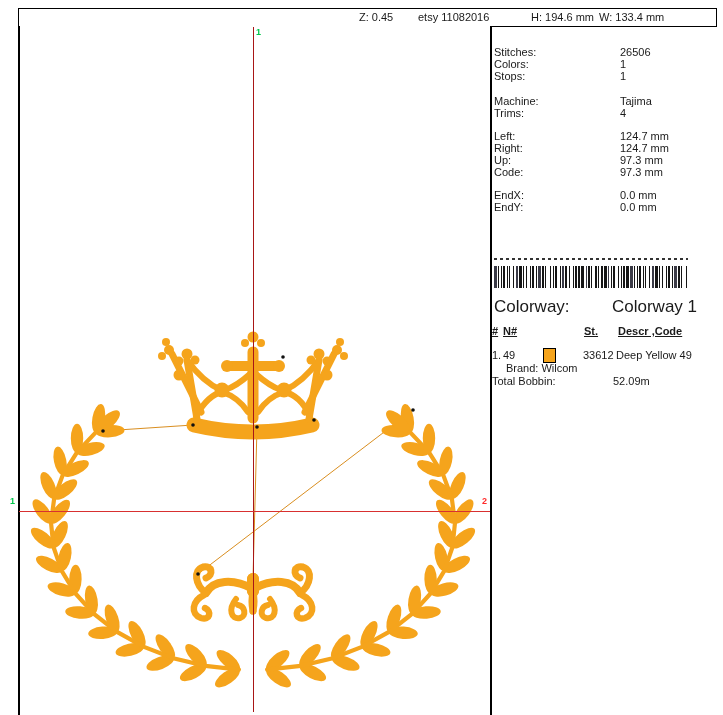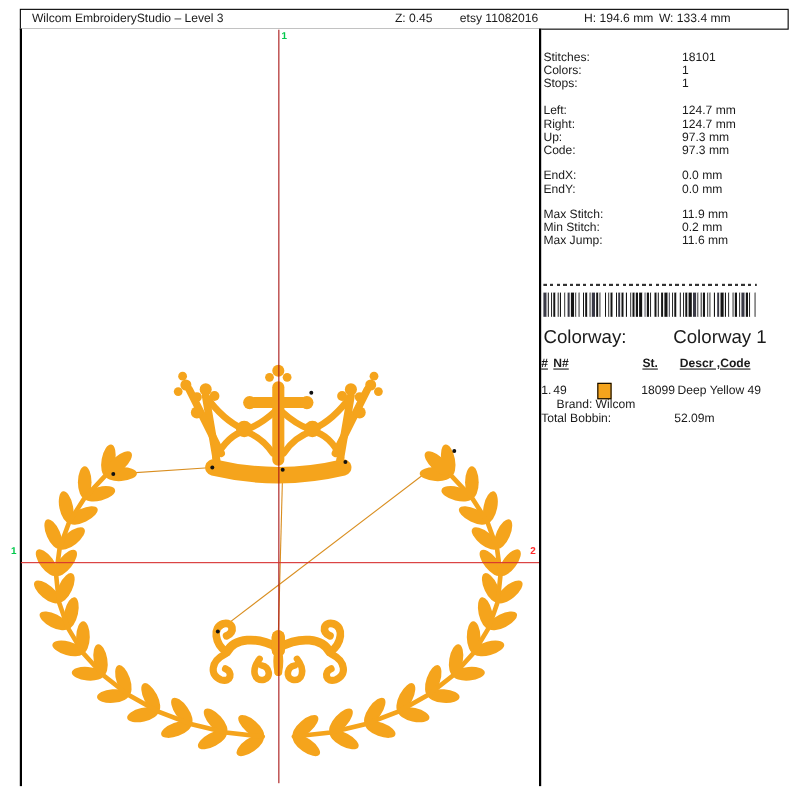--- a/index.html
+++ b/index.html
@@ -38,21 +38,20 @@
   .brand{position:absolute;left:14px;top:37px;}
   .total{position:absolute;left:0;top:50px;width:224px;}
   .totval{position:absolute;left:121px;top:0;}
 </style>
 </head>
 <body>
 
 <div class="page">
 
   <div class="titlebar">
-    <span style="left:10px">Wilcom EmbroideryStudio – Level 3</span>
     <span style="left:340px">Z: 0.45</span>
     <span style="left:399px">etsy 11082016</span>
     <span style="left:512px">H: 194.6 mm</span>
     <span style="left:580px">W: 133.4 mm</span>
   </div>
 
   <div class="canvas"></div>
 
   <svg id="design-svg" width="472" height="689" viewBox="18 26 472 689">
     <g id="jump-lines">
@@ -194,59 +193,58 @@
   </svg>
 
   <div class="vline"></div>
   <div class="hline"></div>
   <span class="mark green" style="left:256px;top:28px">1</span>
   <span class="mark green" style="left:10px;top:497px">1</span>
   <span class="mark red" style="left:482px;top:497px">2</span>
 
   <div class="panel">
     <div class="sgroup g1">
-      <div class="srow"><span>Stitches:</span><span class="sval">18101</span></div>
+      <div class="srow"><span>Stitches:</span><span class="sval">26506</span></div>
       <div class="srow"><span>Colors:</span><span class="sval">1</span></div>
       <div class="srow"><span>Stops:</span><span class="sval">1</span></div>
+    </div>
+    <div class="sgroup g2">
+      <div class="srow"><span>Machine:</span><span class="sval">Tajima</span></div>
+      <div class="srow"><span>Trims:</span><span class="sval">4</span></div>
     </div>
     <div class="sgroup g3">
       <div class="srow"><span>Left:</span><span class="sval">124.7 mm</span></div>
       <div class="srow"><span>Right:</span><span class="sval">124.7 mm</span></div>
       <div class="srow"><span>Up:</span><span class="sval">97.3 mm</span></div>
       <div class="srow"><span>Code:</span><span class="sval">97.3 mm</span></div>
     </div>
     <div class="sgroup g4">
       <div class="srow"><span>EndX:</span><span class="sval">0.0 mm</span></div>
       <div class="srow"><span>EndY:</span><span class="sval">0.0 mm</span></div>
-    </div>
-    <div class="sgroup">
-      <div class="srow"><span>Max Stitch:</span><span class="sval">11.9 mm</span></div>
-      <div class="srow"><span>Min Stitch:</span><span class="sval">0.2 mm</span></div>
-      <div class="srow"><span>Max Jump:</span><span class="sval">11.6 mm</span></div>
     </div>
   </div>
 
   <div class="dashstrip"></div>
   <div class="barcode" id="barcode"><i style="width: 3px; background: rgb(58, 58, 70);"></i><i style="width: 1px; background: rgb(255, 255, 255);"></i><i style="width: 1px; background: rgb(21, 21, 21);"></i><i style="width: 2px; background: rgb(255, 255, 255);"></i><i style="width: 1px; background: rgb(21, 21, 21);"></i><i style="width: 1px; background: rgb(255, 255, 255);"></i><i style="width: 2px; background: rgb(21, 21, 21);"></i><i style="width: 2px; background: rgb(255, 255, 255);"></i><i style="width: 1px; background: rgb(21, 21, 21);"></i><i style="width: 1px; background: rgb(255, 255, 255);"></i><i style="width: 1px; background: rgb(21, 21, 21);"></i><i style="width: 3px; background: rgb(255, 255, 255);"></i><i style="width: 1px; background: rgb(21, 21, 21);"></i><i style="width: 2px; background: rgb(255, 255, 255);"></i><i style="width: 2px; background: rgb(58, 58, 70);"></i><i style="width: 1px; background: rgb(255, 255, 255);"></i><i style="width: 3px; background: rgb(21, 21, 21);"></i><i style="width: 1px; background: rgb(255, 255, 255);"></i><i style="width: 1px; background: rgb(21, 21, 21);"></i><i style="width: 2px; background: rgb(255, 255, 255);"></i><i style="width: 1px; background: rgb(21, 21, 21);"></i><i style="width: 3px; background: rgb(255, 255, 255);"></i><i style="width: 1px; background: rgb(21, 21, 21);"></i><i style="width: 1px; background: rgb(255, 255, 255);"></i><i style="width: 2px; background: rgb(21, 21, 21);"></i><i style="width: 2px; background: rgb(255, 255, 255);"></i><i style="width: 1px; background: rgb(21, 21, 21);"></i><i style="width: 1px; background: rgb(255, 255, 255);"></i><i style="width: 3px; background: rgb(58, 58, 70);"></i><i style="width: 1px; background: rgb(255, 255, 255);"></i><i style="width: 2px; background: rgb(21, 21, 21);"></i><i style="width: 1px; background: rgb(255, 255, 255);"></i><i style="width: 1px; background: rgb(21, 21, 21);"></i><i style="width: 4px; background: rgb(255, 255, 255);"></i><i style="width: 1px; background: rgb(21, 21, 21);"></i><i style="width: 2px; background: rgb(255, 255, 255);"></i><i style="width: 1px; background: rgb(21, 21, 21);"></i><i style="width: 1px; background: rgb(255, 255, 255);"></i><i style="width: 2px; background: rgb(21, 21, 21);"></i><i style="width: 3px; background: rgb(255, 255, 255);"></i><i style="width: 1px; background: rgb(21, 21, 21);"></i><i style="width: 1px; background: rgb(255, 255, 255);"></i><i style="width: 2px; background: rgb(58, 58, 70);"></i><i style="width: 1px; background: rgb(255, 255, 255);"></i><i style="width: 2px; background: rgb(21, 21, 21);"></i><i style="width: 2px; background: rgb(255, 255, 255);"></i><i style="width: 1px; background: rgb(21, 21, 21);"></i><i style="width: 3px; background: rgb(255, 255, 255);"></i><i style="width: 1px; background: rgb(21, 21, 21);"></i><i style="width: 1px; background: rgb(255, 255, 255);"></i><i style="width: 2px; background: rgb(21, 21, 21);"></i><i style="width: 1px; background: rgb(255, 255, 255);"></i><i style="width: 2px; background: rgb(21, 21, 21);"></i><i style="width: 1px; background: rgb(255, 255, 255);"></i><i style="width: 3px; background: rgb(21, 21, 21);"></i><i style="width: 2px; background: rgb(255, 255, 255);"></i><i style="width: 1px; background: rgb(58, 58, 70);"></i><i style="width: 1px; background: rgb(255, 255, 255);"></i><i style="width: 2px; background: rgb(21, 21, 21);"></i><i style="width: 1px; background: rgb(255, 255, 255);"></i><i style="width: 1px; background: rgb(21, 21, 21);"></i><i style="width: 3px; background: rgb(255, 255, 255);"></i><i style="width: 2px; background: rgb(21, 21, 21);"></i><i style="width: 1px; background: rgb(255, 255, 255);"></i><i style="width: 1px; background: rgb(21, 21, 21);"></i><i style="width: 2px; background: rgb(255, 255, 255);"></i><i style="width: 2px; background: rgb(21, 21, 21);"></i><i style="width: 1px; background: rgb(255, 255, 255);"></i><i style="width: 3px; background: rgb(21, 21, 21);"></i><i style="width: 1px; background: rgb(255, 255, 255);"></i><i style="width: 1px; background: rgb(58, 58, 70);"></i><i style="width: 2px; background: rgb(255, 255, 255);"></i><i style="width: 1px; background: rgb(21, 21, 21);"></i><i style="width: 1px; background: rgb(255, 255, 255);"></i><i style="width: 2px; background: rgb(21, 21, 21);"></i><i style="width: 3px; background: rgb(255, 255, 255);"></i><i style="width: 1px; background: rgb(21, 21, 21);"></i><i style="width: 2px; background: rgb(255, 255, 255);"></i><i style="width: 1px; background: rgb(21, 21, 21);"></i><i style="width: 1px; background: rgb(255, 255, 255);"></i><i style="width: 2px; background: rgb(21, 21, 21);"></i><i style="width: 1px; background: rgb(255, 255, 255);"></i><i style="width: 3px; background: rgb(21, 21, 21);"></i><i style="width: 1px; background: rgb(255, 255, 255);"></i><i style="width: 3px; background: rgb(58, 58, 70);"></i><i style="width: 1px; background: rgb(255, 255, 255);"></i><i style="width: 1px; background: rgb(21, 21, 21);"></i><i style="width: 2px; background: rgb(255, 255, 255);"></i><i style="width: 1px; background: rgb(21, 21, 21);"></i><i style="width: 1px; background: rgb(255, 255, 255);"></i><i style="width: 2px; background: rgb(21, 21, 21);"></i><i style="width: 2px; background: rgb(255, 255, 255);"></i><i style="width: 1px; background: rgb(21, 21, 21);"></i><i style="width: 1px; background: rgb(255, 255, 255);"></i><i style="width: 1px; background: rgb(21, 21, 21);"></i><i style="width: 3px; background: rgb(255, 255, 255);"></i><i style="width: 1px; background: rgb(21, 21, 21);"></i><i style="width: 2px; background: rgb(255, 255, 255);"></i><i style="width: 2px; background: rgb(58, 58, 70);"></i><i style="width: 1px; background: rgb(255, 255, 255);"></i><i style="width: 3px; background: rgb(21, 21, 21);"></i><i style="width: 1px; background: rgb(255, 255, 255);"></i><i style="width: 1px; background: rgb(21, 21, 21);"></i><i style="width: 2px; background: rgb(255, 255, 255);"></i><i style="width: 1px; background: rgb(21, 21, 21);"></i><i style="width: 3px; background: rgb(255, 255, 255);"></i><i style="width: 1px; background: rgb(21, 21, 21);"></i><i style="width: 1px; background: rgb(255, 255, 255);"></i><i style="width: 2px; background: rgb(21, 21, 21);"></i><i style="width: 2px; background: rgb(255, 255, 255);"></i><i style="width: 1px; background: rgb(21, 21, 21);"></i><i style="width: 1px; background: rgb(255, 255, 255);"></i><i style="width: 3px; background: rgb(58, 58, 70);"></i><i style="width: 1px; background: rgb(255, 255, 255);"></i><i style="width: 2px; background: rgb(21, 21, 21);"></i><i style="width: 1px; background: rgb(255, 255, 255);"></i><i style="width: 1px; background: rgb(21, 21, 21);"></i><i style="width: 4px; background: rgb(255, 255, 255);"></i><i style="width: 1px; background: rgb(21, 21, 21);"></i><i style="width: 1px; background: rgb(255, 255, 255);"></i></div>
 
   <div class="cwrow">
     <span>Colorway:</span>
     <span class="cwval">Colorway 1</span>
   </div>
 
   <div class="ttable">
     <span class="th" style="left:0px">#</span>
     <span class="th" style="left:11px">N#</span>
     <span class="th" style="left:92px">St.</span>
     <span class="th" style="left:126px">Descr ,Code</span>
     <div class="trow">
       <span class="tc" style="left:0px">1.</span>
       <span class="tc" style="left:11px">49</span>
       <span class="swatch"></span>
-      <span class="tc" style="left:91px">18099</span>
+      <span class="tc" style="left:91px">33612</span>
       <span class="tc" style="left:124px">Deep Yellow 49</span>
     </div>
     <span class="brand">Brand: Wilcom</span>
     <div class="total">
       <span>Total Bobbin:</span>
       <span class="totval">52.09m</span>
     </div>
   </div>
 
 </div>

